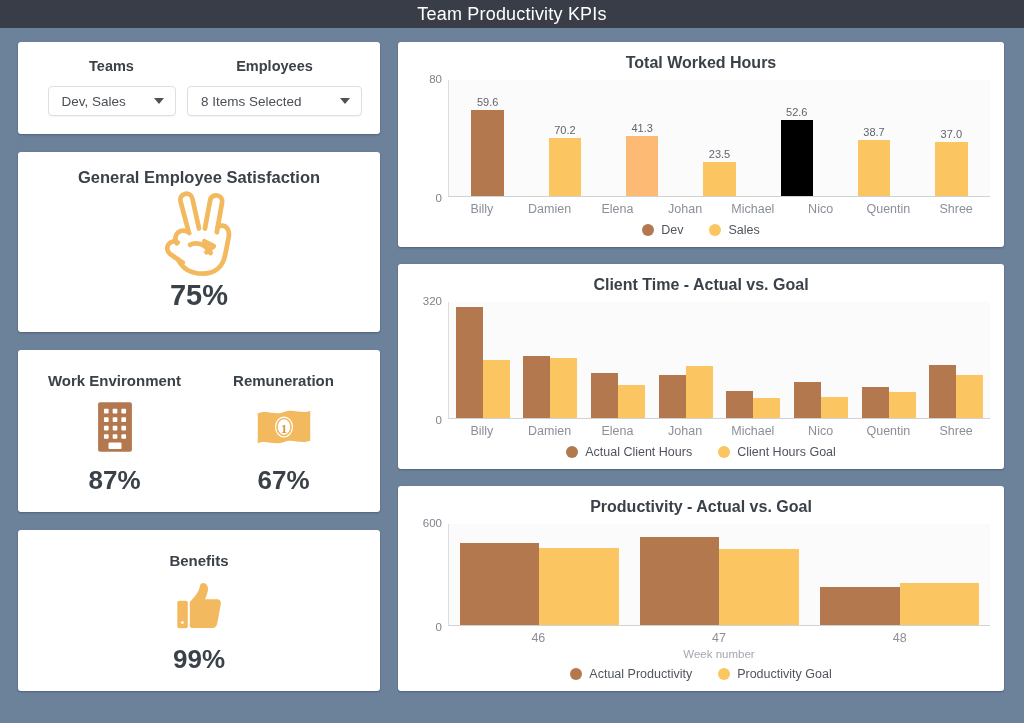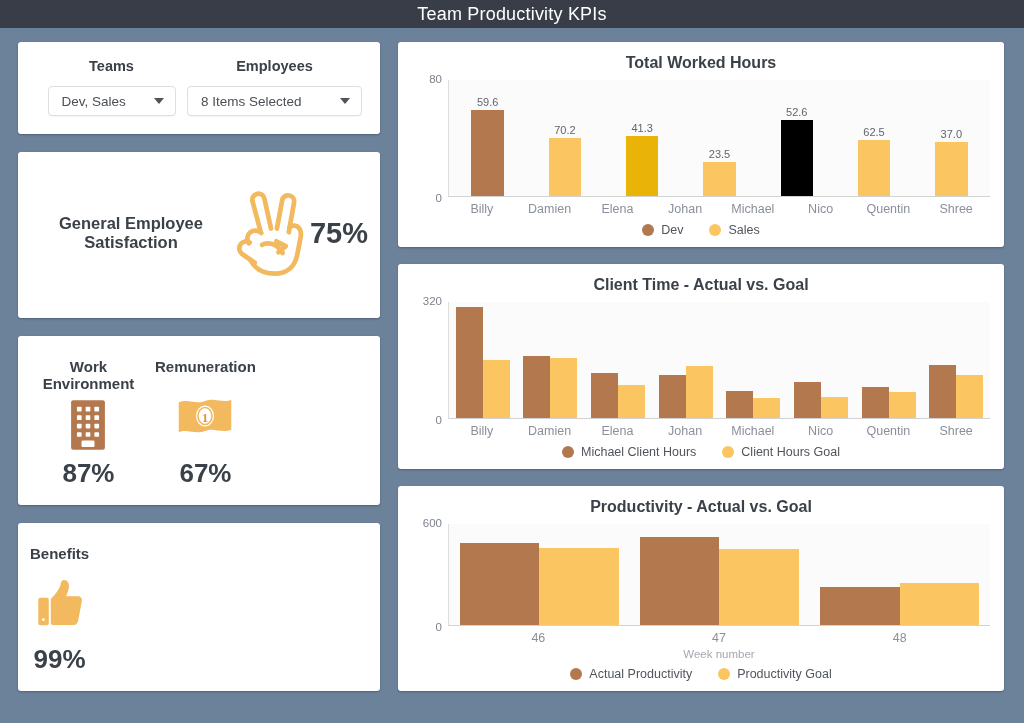--- a/index.html
+++ b/index.html
@@ -98,21 +98,21 @@
     width: 0; height: 0;
     border-left: 5px solid transparent;
     border-right: 5px solid transparent;
     border-top: 6px solid #4e535a;
     flex: none;
   }
 
   
   .kpi-card {
     display: flex;
-    flex-direction: row;
+    flex-direction: column;
   }
   .kpi-card.single {
     padding: 16px 12px 20px;
     align-items: center;
     justify-content: space-between;
     flex: 1;
   }
   .kpi-card.pair {
     padding: 22px 12px 16px;
     flex: 1;
@@ -371,37 +371,37 @@
                 <div class="bar" style="background: rgb(180, 120, 79); height: 74.5%; width: 42%;">
                   <span class="bar-label">59.6</span>
                 </div>
               </div>
               <div class="group">
                 <div class="bar" style="background: rgb(251, 198, 98); height: 50.375%; width: 42%;">
                   <span class="bar-label">70.2</span>
                 </div>
               </div>
               <div class="group">
-                <div class="bar" style="background: #eab308; height: 51.625%; width: 42%;">
+                <div class="bar" style="background: #fdba74; height: 51.625%; width: 42%;">
                   <span class="bar-label">41.3</span>
                 </div>
               </div>
               <div class="group">
                 <div class="bar" style="background: rgb(251, 198, 98); height: 29.375%; width: 42%;">
                   <span class="bar-label">23.5</span>
                 </div>
               </div>
               <div class="group">
                 <div class="bar" style="background: #000000; height: 65.75%; width: 42%;">
                   <span class="bar-label">52.6</span>
                 </div>
               </div>
               <div class="group">
                 <div class="bar" style="background: rgb(251, 198, 98); height: 48.375%; width: 42%;">
-                  <span class="bar-label">62.5</span>
+                  <span class="bar-label">38.7</span>
                 </div>
               </div>
               <div class="group">
                 <div class="bar" style="background: rgb(251, 198, 98); height: 46.25%; width: 42%;">
                   <span class="bar-label">37.0</span>
                 </div>
               </div>
             </div>
         </div>
       </div>
@@ -477,21 +477,21 @@
           <div class="x-tick">Elena</div>
           <div class="x-tick">Johan</div>
           <div class="x-tick">Michael</div>
           <div class="x-tick">Nico</div>
           <div class="x-tick">Quentin</div>
           <div class="x-tick">Shree</div>
         </div>
       <div class="legend" id="legend-1">
           <div class="legend-item">
             <span class="legend-dot" style="background: rgb(180, 120, 79);"></span>
-            <span>Michael Client Hours</span>
+            <span>Actual Client Hours</span>
           </div>
           <div class="legend-item">
             <span class="legend-dot" style="background: rgb(251, 198, 98);"></span>
             <span>Client Hours Goal</span>
           </div>
         </div>
     </div>
 
     <div class="card chart-card">
       <div class="chart-title">Productivity - Actual vs. Goal</div>

